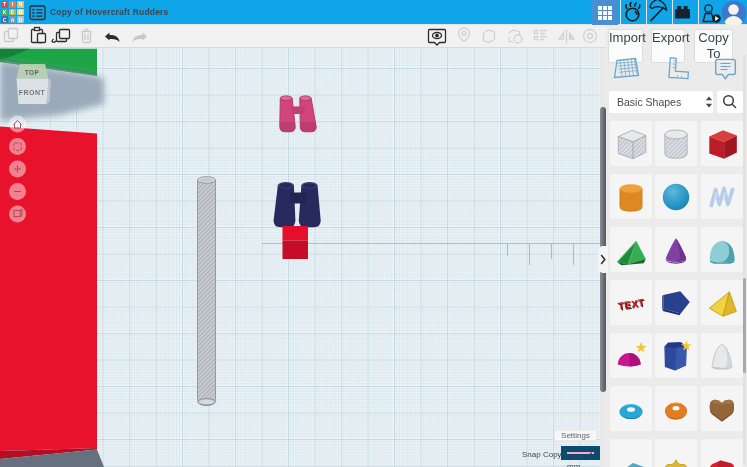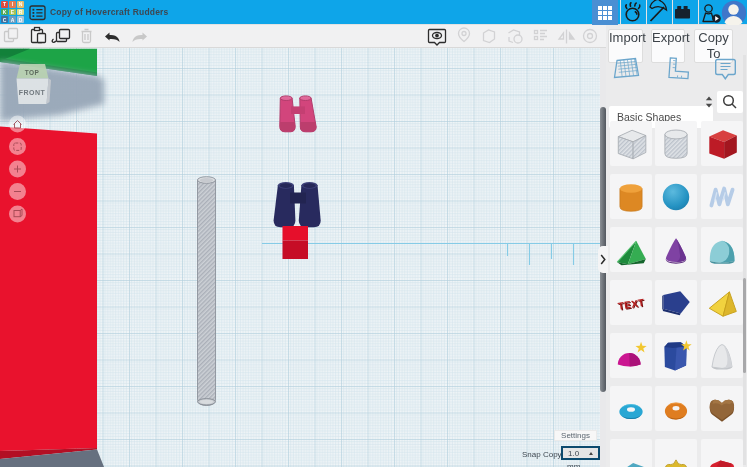--- a/index.html
+++ b/index.html
@@ -10,31 +10,31 @@
 #logo { position:absolute; left:1px; top:1px; width:23px; height:22px; display:grid; grid-template-columns:repeat(3,1fr); grid-template-rows:repeat(3,1fr); gap:1px; }
 #logo div { color:#fff; font-size:5px; font-weight:bold; display:flex; align-items:center; justify-content:center; border-radius:1px;}
 #title { position:absolute; left:50px; top:7px; font-size:8.5px; font-weight:bold; color:#3d4752; letter-spacing:0.2px; }
 
 #toolbar { position:absolute; left:0; top:25px; width:608px; height:23px; background:#f1f1f2; border-bottom:1px solid #d9d9d9; }
 
 #canvas { position:absolute; left:0; top:49px; width:608px; height:418px; background-color:#f0f5f7; }
 
 #panel { position:absolute; left:606px; top:25px; width:141px; height:442px; background:#ebebec; overflow:hidden; }
 .pbtn { position:absolute; height:34px; background:#fbfbfc; border:1px solid #ddd; border-radius:2px; font-size:13px; color:#3d4349; text-align:center; line-height:16px; }
-#dropdown { position:absolute; left:3px; top:66px; width:104px; height:22px; background:#fff; border-radius:2px; font-size:10.5px; color:#4a4a4a; line-height:22px; padding-left:8px;margin-top:15px; }
+#dropdown { position:absolute; left:3px; top:66px; width:104px; height:22px; background:#fff; border-radius:2px; font-size:10.5px; color:#4a4a4a; line-height:22px; padding-left:8px; }
 #searchbox { position:absolute; left:111px; top:66px; width:26px; height:22px; background:#fff; border-radius:2px; }
 .tile { position:absolute; width:42px; height:45px; background:#f5f5f6; border-radius:2px; display:flex; align-items:center; justify-content:center; }
 
 #lstriptrack { position:absolute; left:600px; top:48px; width:6px; height:419px; background:#e9e9eb; }
 #lstrip { position:absolute; left:600px; top:107px; width:5.5px; height:285px; background:linear-gradient(to right,#8a8f95,#53585f); border-radius:3px; }
 #chev { position:absolute; left:598px; top:246px; width:10px; height:27px; background:#f4f4f5; border-radius:5px 0 0 5px; }
 
 #settings { position:absolute; left:554px; top:430px; width:43px; height:11px; background:#f7f7f7; border:1px solid #eaeaea; font-size:8px; color:#5b6670; text-align:center; line-height:9px; }
 #snapgrid { position:absolute; left:522px; top:450px; font-size:8px; color:#3f4851; }
-#snapsel { position:absolute; left:561px; top:446px; width:39px; height:14px; background:#e5e5e5; border:2px solid #0c4a6e; font-size:8px; color:#3f4851; line-height:12px; padding-left:5px;}
+#snapsel { position:absolute; left:561px; top:446px; width:39px; height:14px; background:#f9a8d4; border:6px solid #0c4a6e; font-size:8px; color:#3f4851; line-height:12px; padding-left:5px;}
 #snaparrow { position:absolute; left:589px; top:452px; width:0; height:0; border-left:2.5px solid transparent; border-right:2.5px solid transparent; border-bottom:3.5px solid #444; }
 #snapmm { position:absolute; left:567px; top:462px; font-size:8px; color:#3f4851; }
 svg { display:block; }
 </style>
 </head>
 <body>
 <div id="stage">
 
   <div id="canvas"></div>
   <svg id="scene" width="747" height="467" viewBox="0 0 747 467" style="position:absolute;left:0;top:0;">

